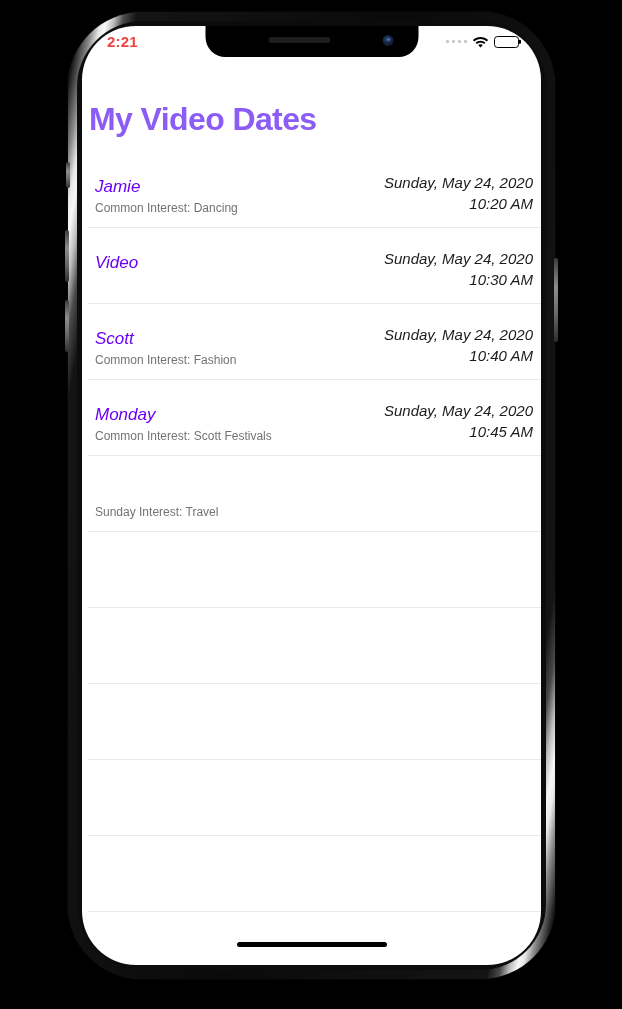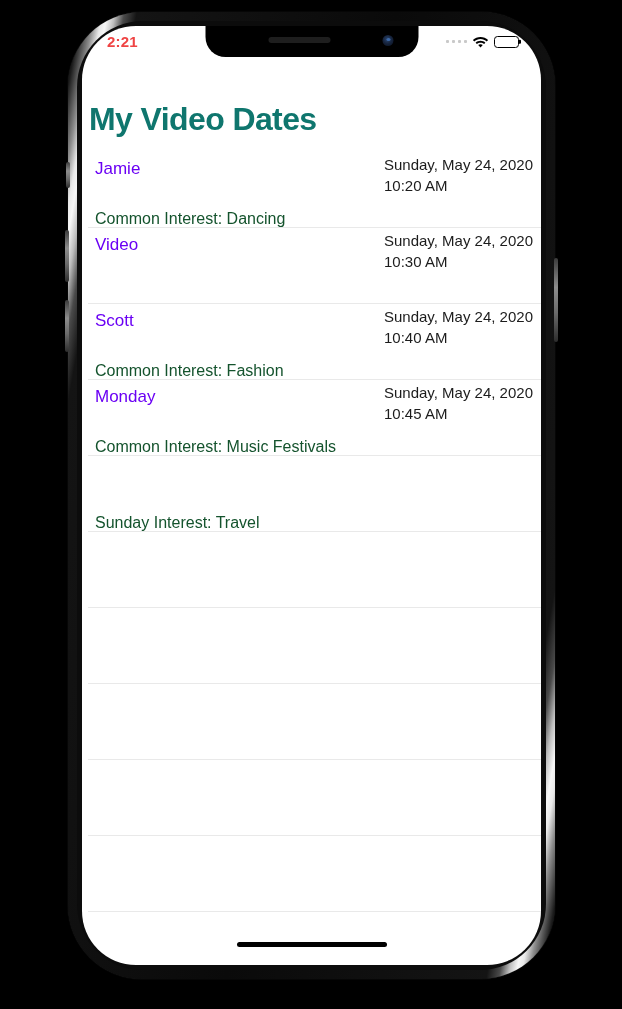--- a/index.html
+++ b/index.html
@@ -126,58 +126,59 @@
     background:#000; border-radius:0 1px 1px 0;
   }
 
   
   #app { position:absolute; inset:0; padding-top:33px; }
 
   #page-title {
     margin:42px 0 4px 7px;
     font-size:32px;
     font-weight:bold;
-    color:#0f766e;
+    color:#8b5cf6;
     letter-spacing:-0.6px;
   }
 
   #list { margin-top:14px; }
 
   .row {
     position:relative;
     height:76px;
     padding:0 8px 0 7px;
     border-bottom:1px solid #e9e9e9;
     margin-left:6px;
   }
   .row.filled { }
 
   .row-line1 {
     position:absolute;
-    left:7px; right:8px; top:2px;
+    left:7px; right:8px; top:20px;
     height:24px;
+    font-style:italic;
   }
   .row-name {
     position:absolute; left:0; top:5px;
     font-size:17px;
     color:#6a00f4;
   }
   .row-date {
     position:absolute; right:0; top:0;
-    text-align:left;
+    text-align:right;
     font-size:15px;
     line-height:21px;
     color:#1c1c1c;
     white-space:pre-line;
   }
   .row-interest {
     position:absolute;
-    left:7px; top:58px;
-    font-size:16px;
-    color:#14532d;
+    left:7px; top:49px;
+    font-size:12px;
+    color:#737373;
   }
 
   
   #home-indicator {
     position:absolute;
     left:50%; transform:translateX(-50%);
     bottom:18px;
     width:150px; height:5px;
     border-radius:3px;
     background:#000;
@@ -254,21 +255,21 @@
           </div>
           <div class="row-interest">Common Interest: Fashion</div>
         </div>
 
         <div class="row filled">
           <div class="row-line1">
             <span class="row-name">Monday</span>
             <span class="row-date">Sunday, May 24, 2020
 10:45 AM</span>
           </div>
-          <div class="row-interest">Common Interest: Music Festivals</div>
+          <div class="row-interest">Common Interest: Scott Festivals</div>
         </div>
 
         <div class="row filled">
           <div class="row-interest">Sunday Interest: Travel</div>
         </div>
 
         <div class="row">
           <div class="row-line1">
             <span class="row-name"></span>
             <span class="row-date"></span>

